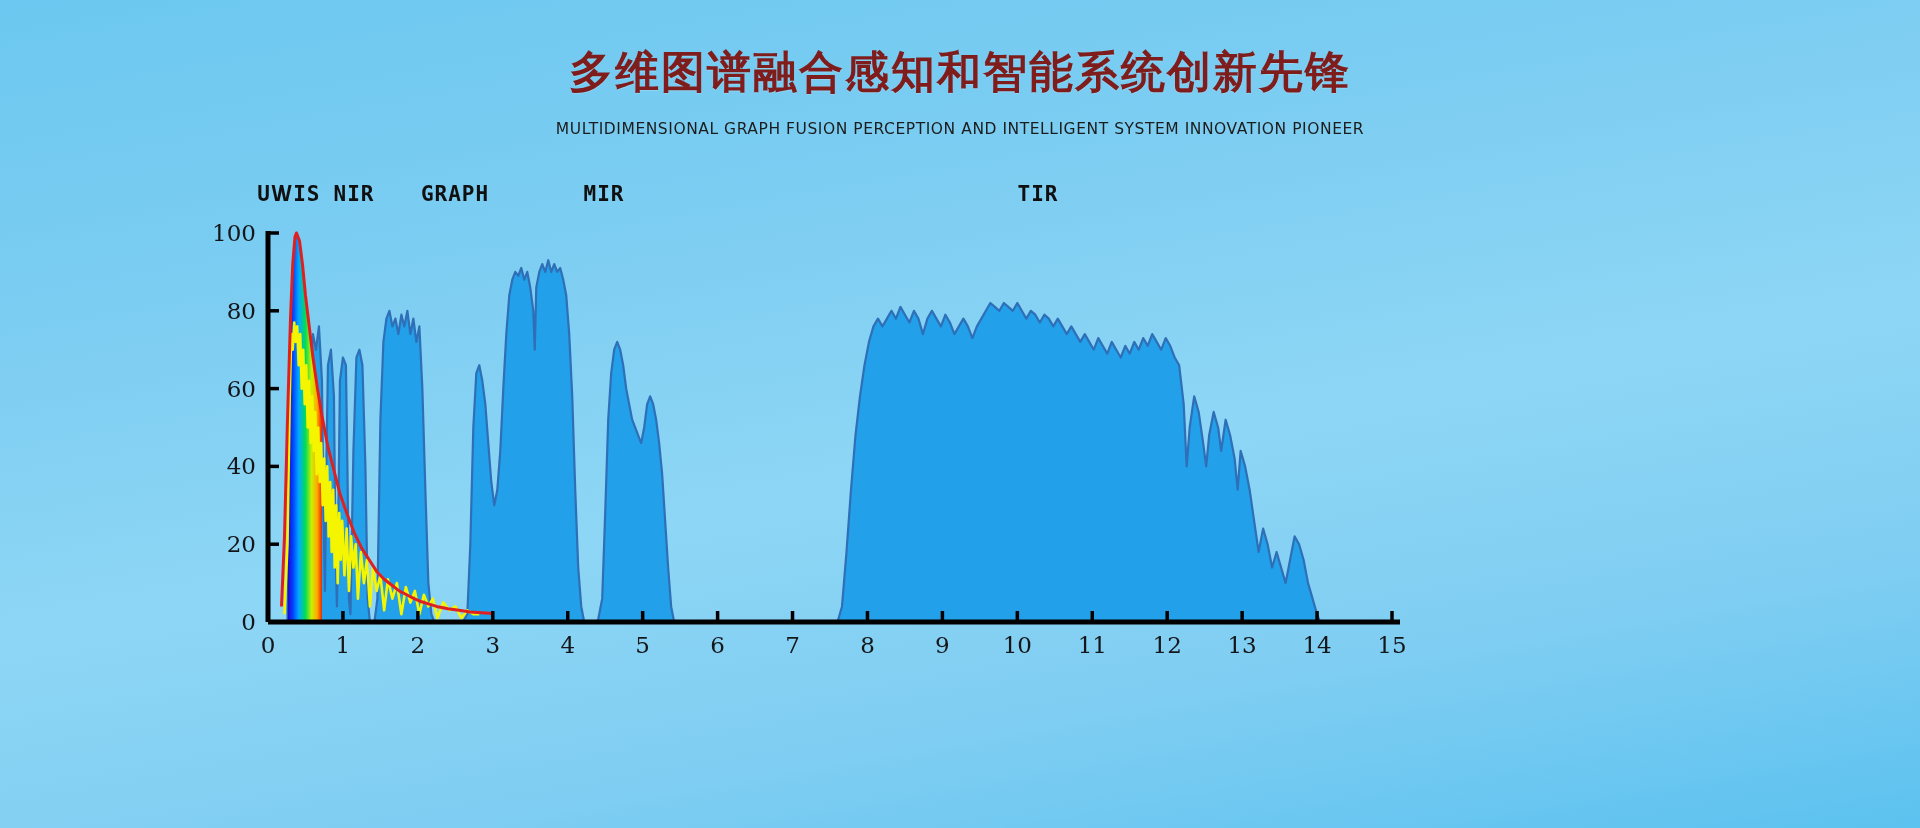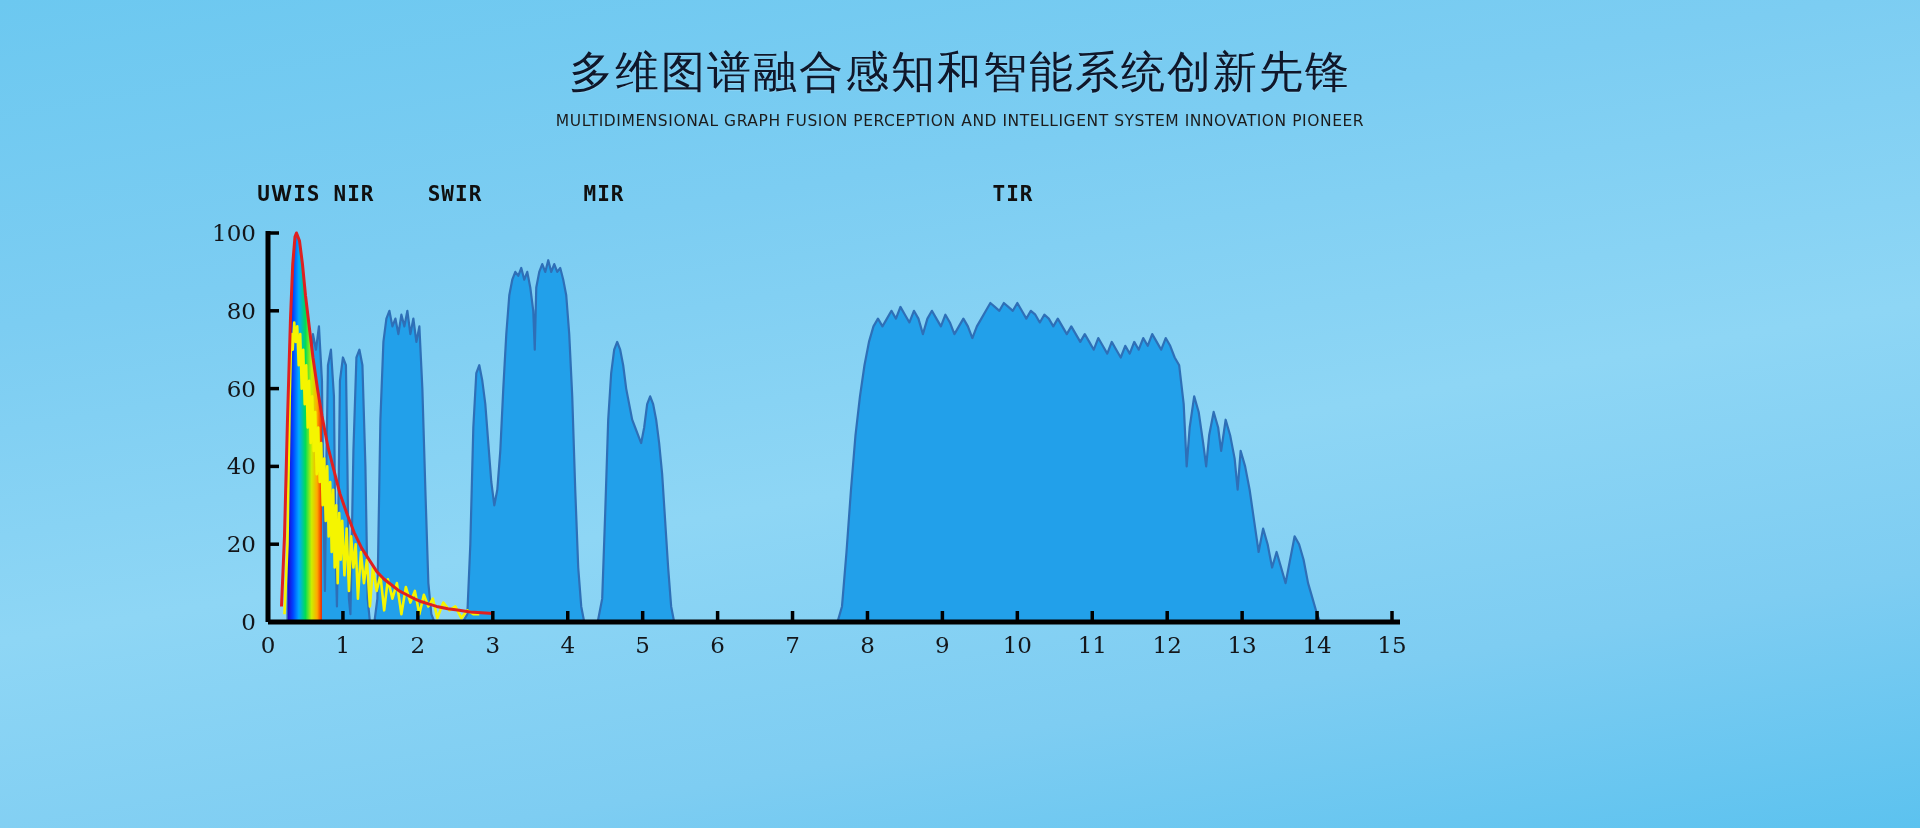--- a/index.html
+++ b/index.html
@@ -9,26 +9,26 @@
     font-family:"Liberation Sans", sans-serif;
     background:linear-gradient(170deg,#6cc8f0 0%, #7ccdf2 28%, #8ed6f5 55%, #7ecdf2 78%, #5cc2ef 100%);
     position:relative;
   }
   #stage{position:absolute;inset:0;}
 
   
   .header{position:absolute;left:0;right:0;top:48px;text-align:center;}
   .title{
     font-family:"DejaVu Sans","Liberation Sans",sans-serif;
-    font-size:44px;font-weight:400;color:#0f172a;
+    font-size:44px;font-weight:700;color:#7f1d1d;
     letter-spacing:2px;line-height:1.1;
     text-shadow:0 1px 0 rgba(255,255,255,.18);
   }
   .subtitle{
-    margin-top:16px;
+    margin-top:24px;
     font-family:"DejaVu Sans","Liberation Sans",sans-serif;
     font-size:15.5px;font-weight:400;color:#1c1c1c;
     letter-spacing:.55px;white-space:nowrap;
   }
 
   
   .bands{position:absolute;left:0;top:182px;width:1920px;height:34px;}
   .band{
     position:absolute;top:0;
     font-family:"DejaVu Sans Mono","Liberation Mono",monospace;
@@ -55,23 +55,23 @@
 
   <div class="header">
     <div class="title">多维图谱融合感知和智能系统创新先锋</div>
     <div class="subtitle">MULTIDIMENSIONAL GRAPH FUSION PERCEPTION AND INTELLIGENT SYSTEM INNOVATION PIONEER</div>
   </div>
 
   <div class="bands">
     <div class="band" style="left:271px">UV</div>
     <div class="band" style="left:300px">VIS</div>
     <div class="band" style="left:354px">NIR</div>
-    <div class="band" style="left:455px">SWIR</div>
+    <div class="band" style="left:455px">GRAPH</div>
     <div class="band" style="left:604px">MIR</div>
-    <div class="band" style="left:1013px">TIR</div>
+    <div class="band" style="left:1038px">TIR</div>
   </div>
 
   <div class="chartwrap">
     <svg class="chart" id="svg" width="1920" height="828" viewBox="0 0 1920 828">
       <defs>
         <linearGradient id="rainbowGrad" x1="0" y1="0" x2="1" y2="0">
           <stop offset="0%" stop-color="#2200CC"></stop>
           <stop offset="16%" stop-color="#0044FF"></stop>
           <stop offset="33%" stop-color="#00AAFF"></stop>
           <stop offset="52%" stop-color="#00DD55"></stop>

